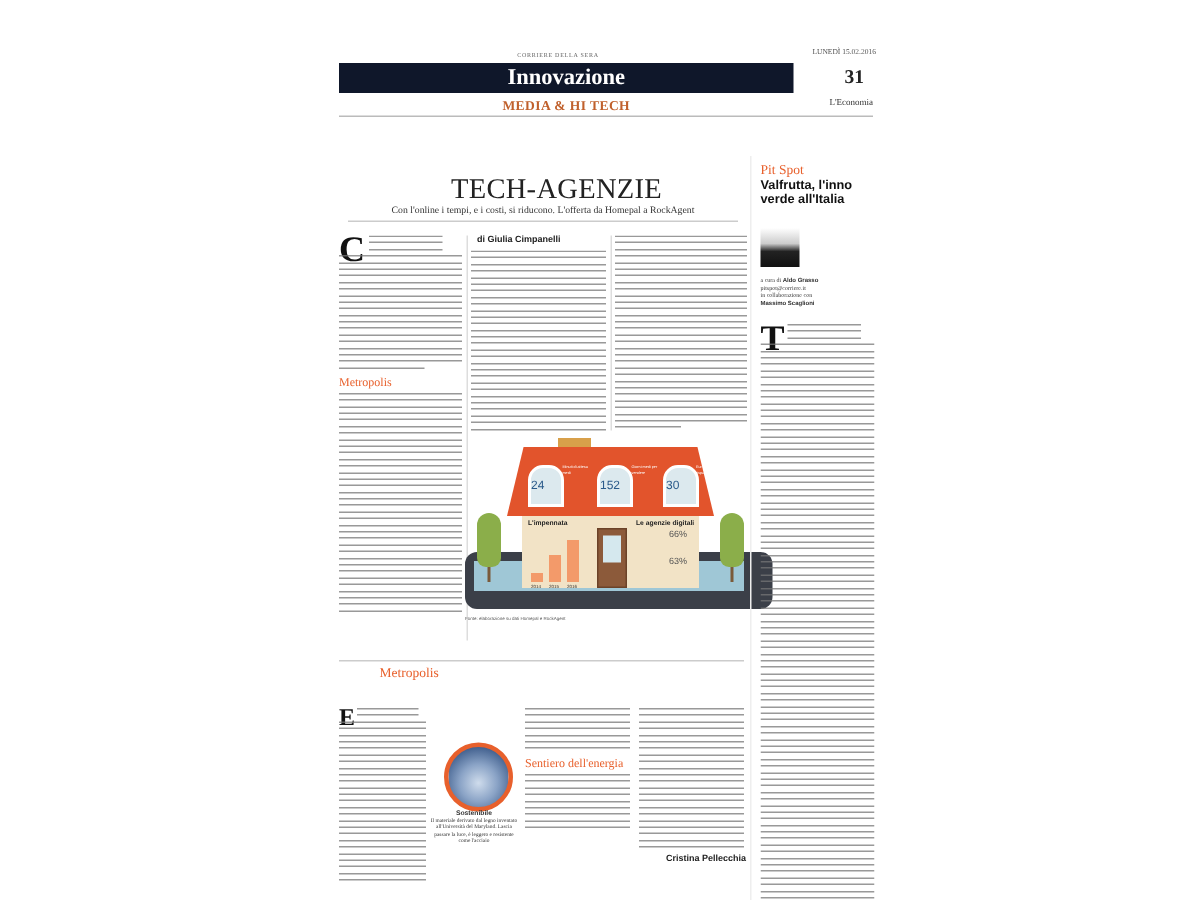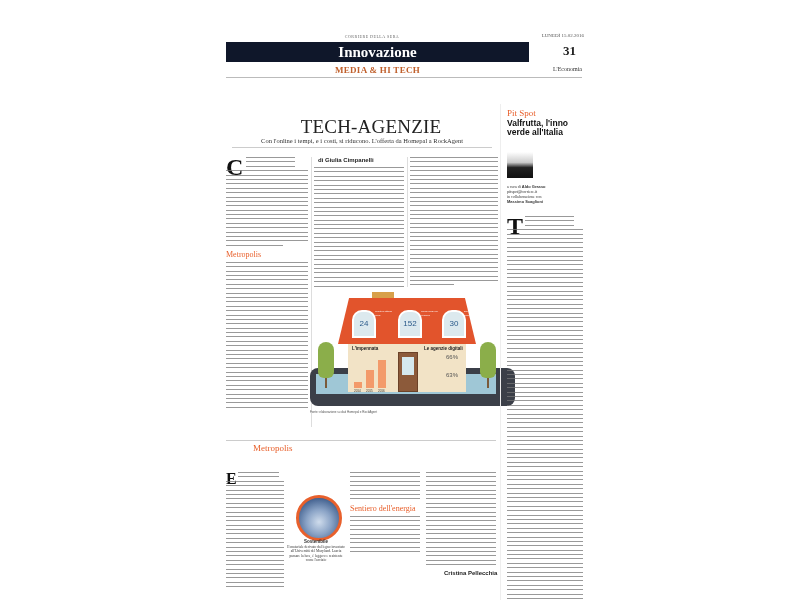--- a/index.html
+++ b/index.html
@@ -22,21 +22,21 @@
   .subhead{font-size:8px;color:#e8602c;margin:4px 0 3px;}
   .byline{position:absolute;font-family:"Liberation Sans",sans-serif;font-weight:bold;font-size:6px;color:#222;}
   .vrule{position:absolute;width:1px;background:#ddd;}
   
   .info{position:absolute;left:88px;top:262px;width:205px;height:115px;}
   .tablet{position:absolute;left:0;top:76px;width:205px;height:38px;background:#3b3f48;border-radius:8px;}
   .tabscreen{position:absolute;left:6px;top:82px;width:180px;height:20px;background:#9fc7d6;}
   .roof{position:absolute;left:28px;top:6px;width:138px;height:46px;background:#e2542c;clip-path:polygon(8% 0,92% 0,100% 100%,0 100%);}
   .chimney{position:absolute;left:62px;top:0;width:22px;height:8px;background:#d8a04a;}
   .house{position:absolute;left:38px;top:52px;width:118px;height:48px;background:#f2e3c6;}
-  .win{position:absolute;top:12px;width:20px;height:24px;background:#dce9ee;border:2px solid #fff;border-radius:10px 10px 0 0;font-family:"Liberation Sans",sans-serif;font-size:8px;color:#2a5a8a;text-align:center;line-height:24px;}
+  .win{position:absolute;top:12px;width:20px;height:24px;background:#dce9ee;border:2px solid #fff;border-radius:10px 10px 0 0;font-family:"Liberation Sans",sans-serif;font-size:8px;color:#2a5a8a;text-align:left;line-height:24px;}
   .wintext{position:absolute;top:12px;width:20px;font-size:2.5px;line-height:4px;color:#fff;font-family:"Liberation Sans",sans-serif;}
   .door{position:absolute;left:50px;top:8px;width:18px;height:38px;background:#8c5a3a;border:1px solid #6b4228;}
   .doorwin{position:absolute;left:3px;top:4px;width:12px;height:18px;background:#d5e8ee;}
   .box-title{position:absolute;font-family:"Liberation Sans",sans-serif;font-weight:bold;font-size:4.5px;color:#222;}
   .bar{position:absolute;background:#f39a6a;}
   .barlabel{position:absolute;font-size:3px;color:#333;font-family:"Liberation Sans",sans-serif;}
   .pct{position:absolute;font-size:6px;color:#555;font-family:"Liberation Sans",sans-serif;}
   .tree{position:absolute;width:16px;height:36px;background:#8bae4a;border-radius:8px 8px 6px 6px;}
   .trunk{position:absolute;width:2px;height:10px;background:#7a5a3a;}
   .caption{position:absolute;left:0;top:118px;width:205px;font-size:3px;color:#555;font-family:"Liberation Sans",sans-serif;}

